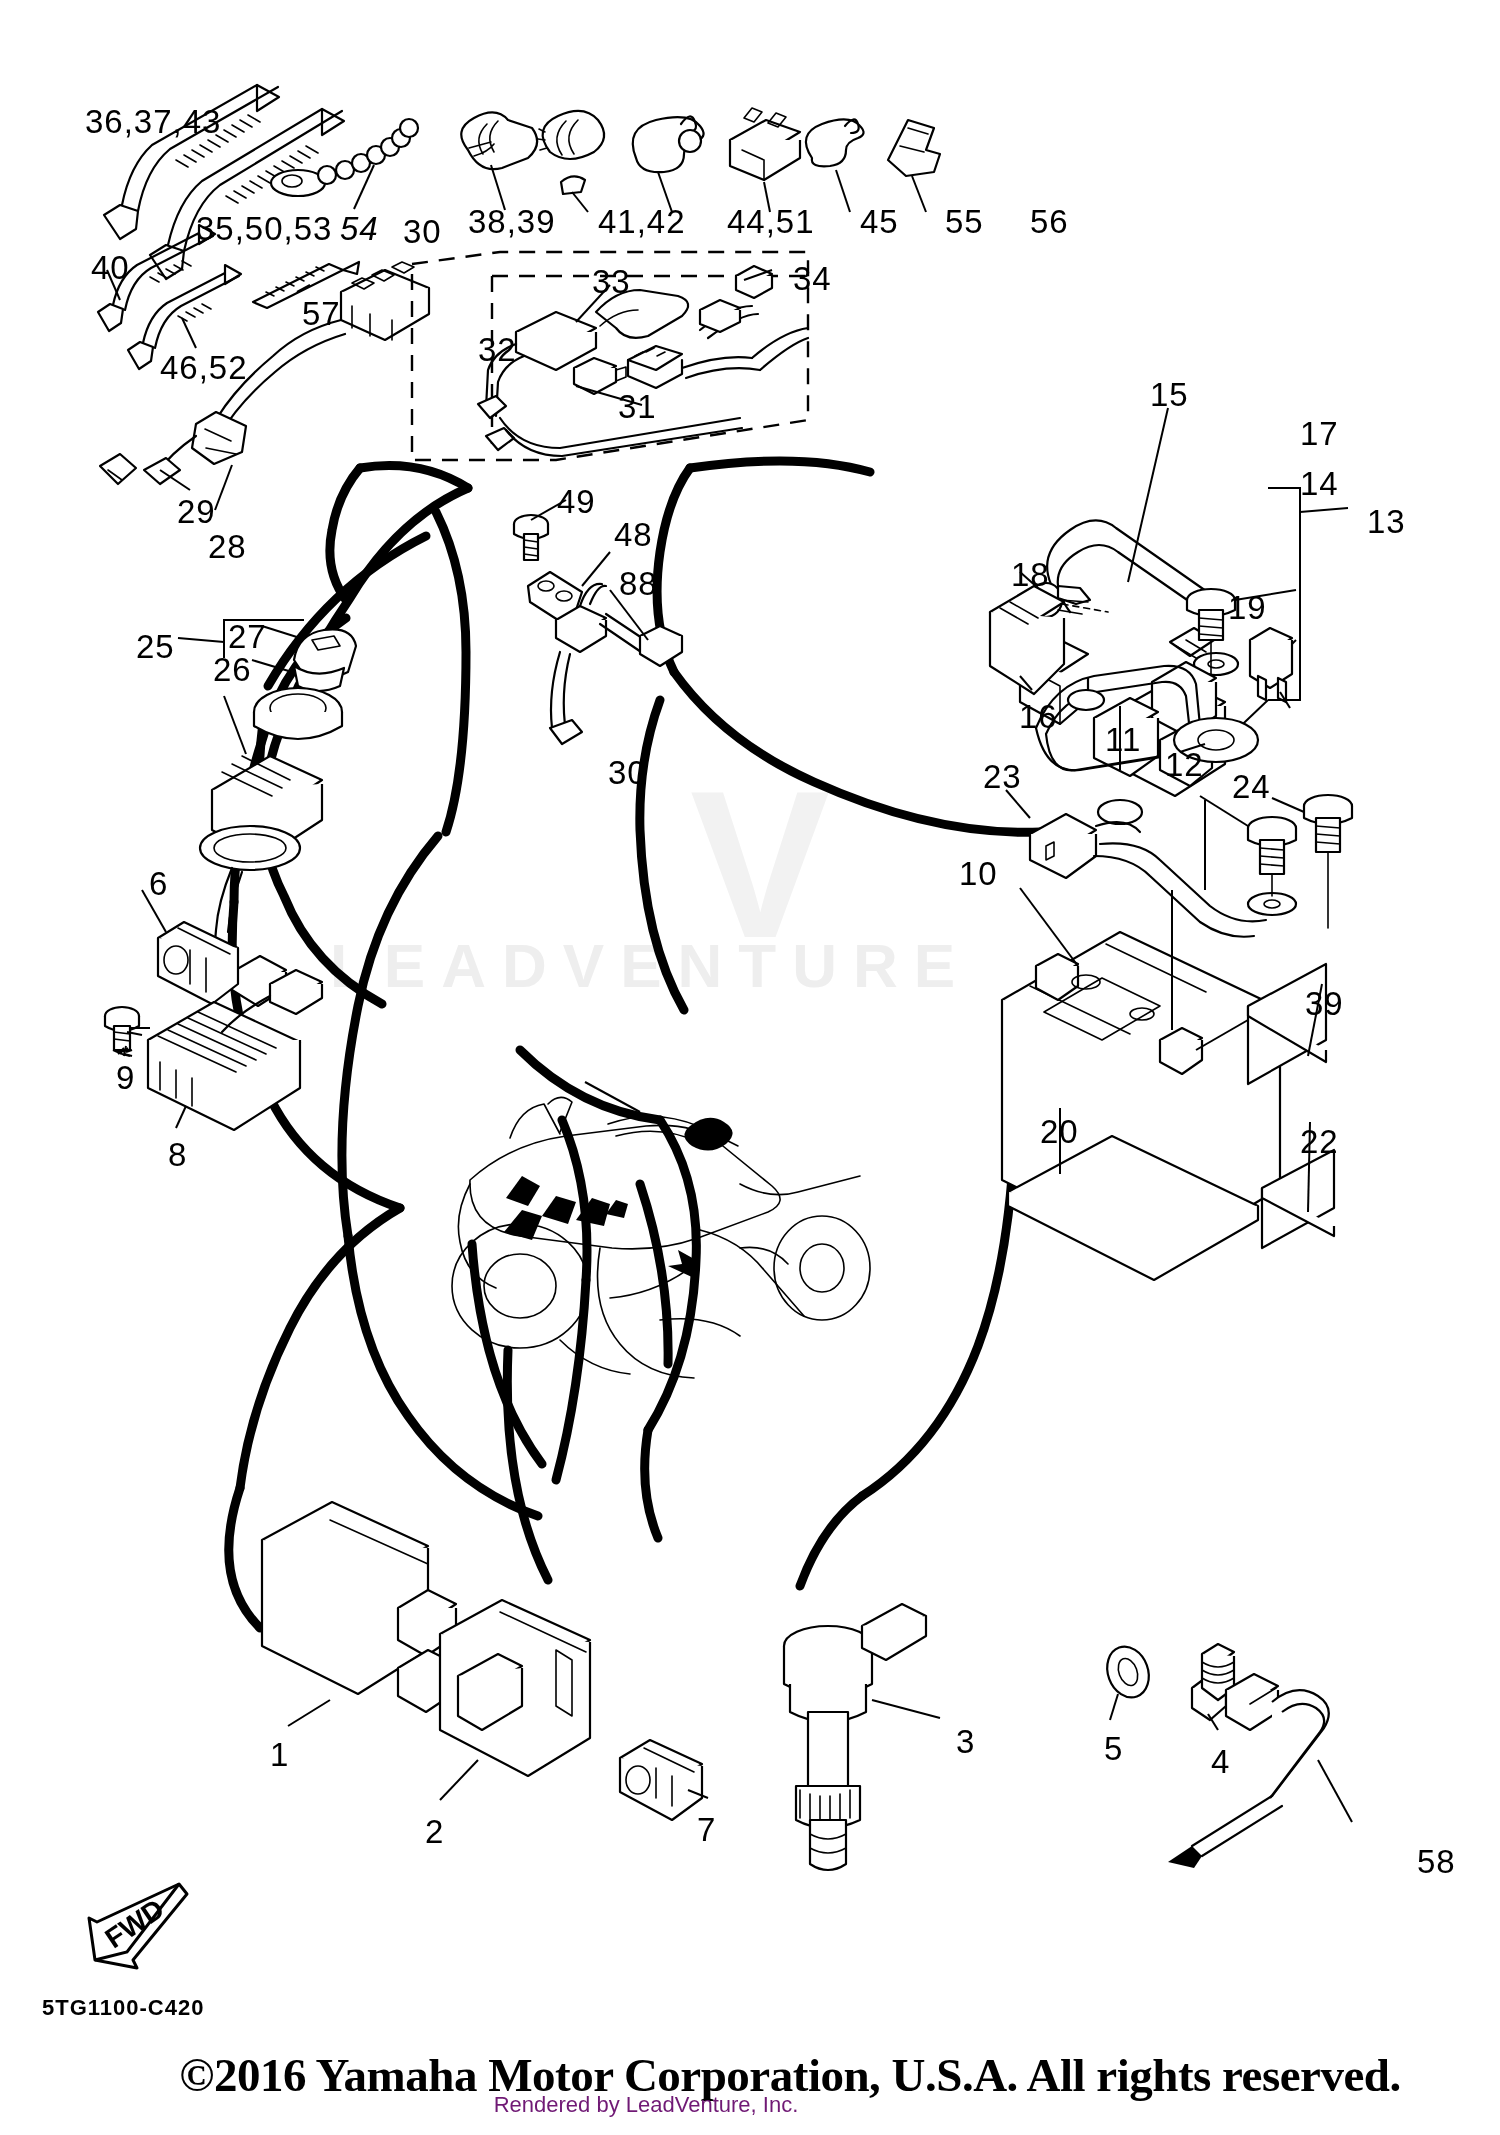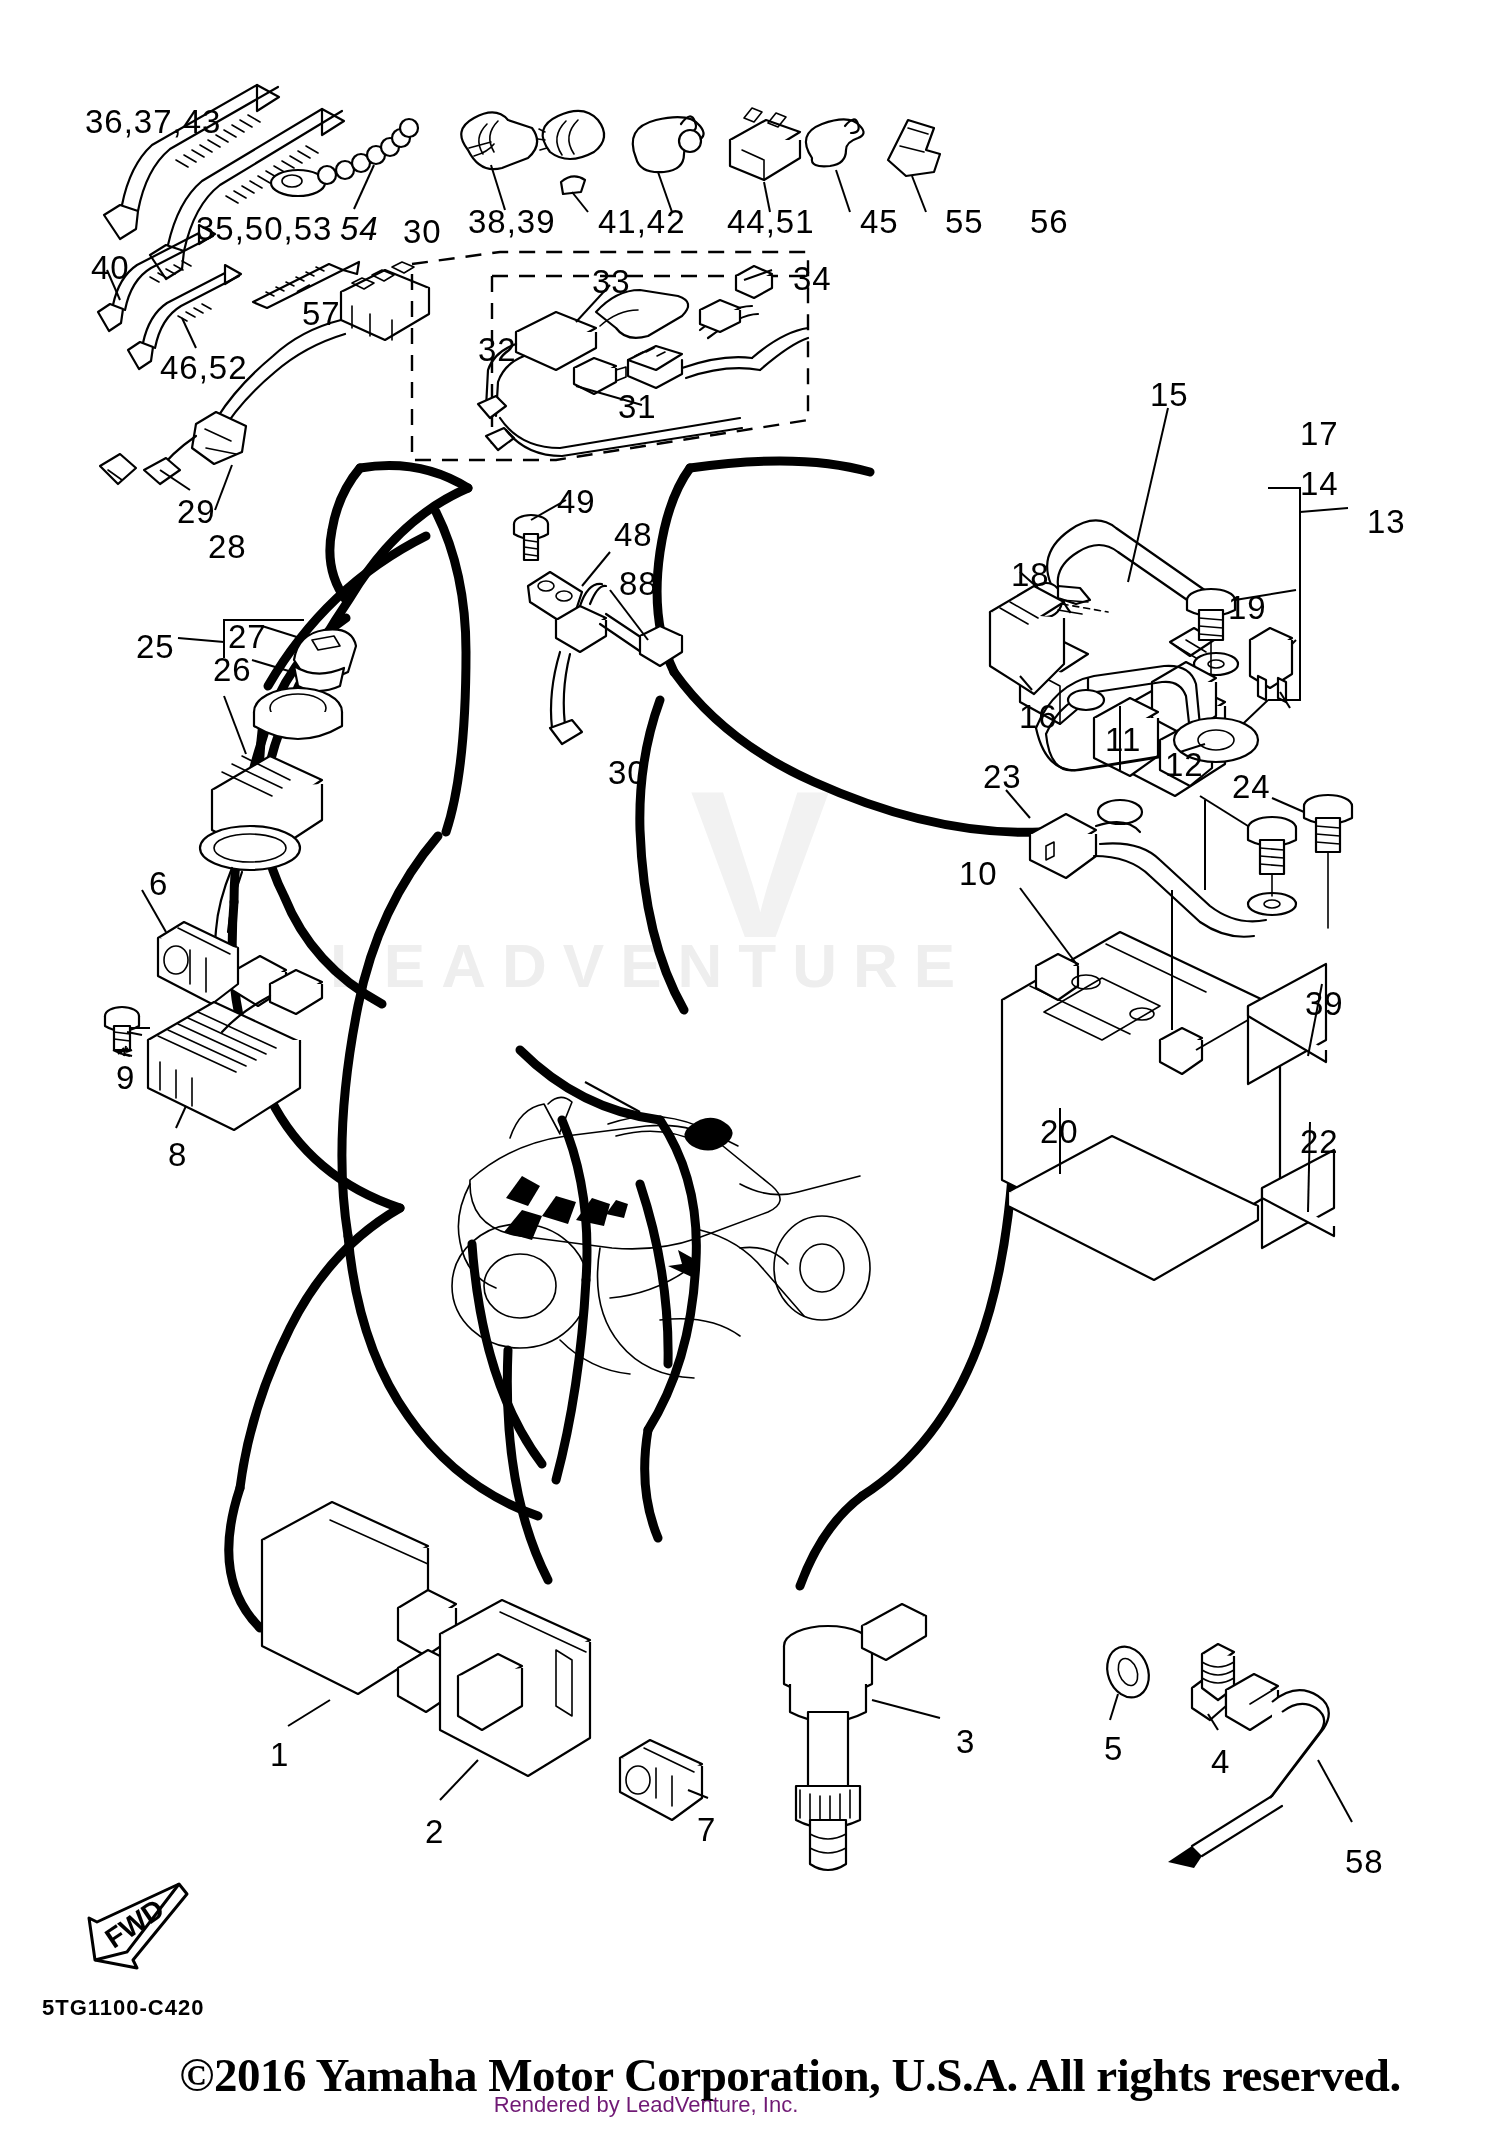--- a/index.html
+++ b/index.html
@@ -585,21 +585,21 @@
   <div class="lbl" style="left:608px;top:756px;">30</div>
   <div class="lbl" style="left:149px;top:867px;">6</div>
   <div class="lbl" style="left:116px;top:1061px;">9</div>
   <div class="lbl" style="left:168px;top:1138px;">8</div>
   <div class="lbl" style="left:270px;top:1738px;">1</div>
   <div class="lbl" style="left:425px;top:1815px;">2</div>
   <div class="lbl" style="left:697px;top:1813px;">7</div>
   <div class="lbl" style="left:956px;top:1725px;">3</div>
   <div class="lbl" style="left:1104px;top:1732px;">5</div>
   <div class="lbl" style="left:1211px;top:1745px;">4</div>
-  <div class="lbl" style="left:1345px;top:1845px;">58</div>
+  <div class="lbl" style="left:1417px;top:1845px;">58</div>
 
   <div id="fwd">
     <svg viewBox="0 0 120 92" width="120" height="92">
       <path d="M104,4 L112,14 L58,80 L62,88 L20,80 L14,38 L22,42 Z" fill="#fff" stroke="#000" stroke-width="3" stroke-linejoin="round"></path>
       <path d="M104,4 L52,72 L20,80" fill="none" stroke="#000" stroke-width="3"></path>
     </svg>
     <div class="ftxt">FWD</div>
   </div>
 
   <div id="partnum">5TG1100-C420</div>

